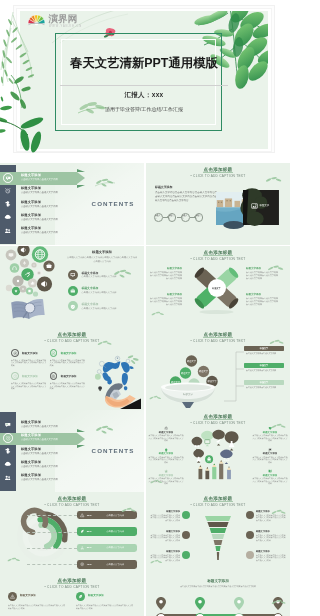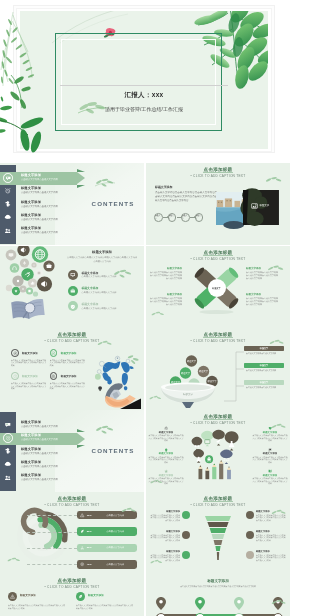--- a/index.html
+++ b/index.html
@@ -278,20 +278,21 @@
       <g fill="#9fcb9f" opacity=".85">
         <ellipse cx="8" cy="8" rx="5" ry="1.8" transform="rotate(-28 8 8)"></ellipse>
         <ellipse cx="16" cy="5" rx="5" ry="1.8" transform="rotate(-10 16 5)"></ellipse>
         <ellipse cx="24" cy="8" rx="5" ry="1.8" transform="rotate(16 24 8)"></ellipse>
         <ellipse cx="14" cy="12" rx="4.2" ry="1.6" transform="rotate(24 14 12)"></ellipse>
       </g>
       <path d="M2,14 C10,10 22,8 32,9" stroke="#7fb87f" stroke-width=".6" fill="none"></path>
     </svg>
     <div class="h-frame"></div>
     <div class="h-frame2"></div>
+    <div class="h-title">春天文艺清新PPT通用模版</div>
     <div class="h-rule"></div>
     <div class="h-pres">汇报人：xxx</div>
     <div class="h-use">适用于毕业答辩/工作总结/工作汇报</div>
   </div>
 
   <div class="s col-l r1">
     <div class="cnt-wash"></div>
     <div class="cnt-bar"></div>
     <div class="cnt-band"></div>
     <div class="cnt-band2"></div>
@@ -1205,14 +1206,31 @@
       </div>
     <svg class="s13-sprig" width="18" height="9" viewBox="0 0 22 10">
       <g fill="#9ac79f" opacity=".85">
           <ellipse cx="5" cy="5" rx="3.2" ry="1.1" transform="rotate(-28 5 5)"></ellipse>
           <ellipse cx="11" cy="3" rx="3.2" ry="1.1" transform="rotate(-8 11 3)"></ellipse>
           <ellipse cx="16" cy="5" rx="3.2" ry="1.1" transform="rotate(18 16 5)"></ellipse>
         </g>
     </svg>
   </div>
 
+  <div class="logo">
+    <svg class="lico" width="19" height="13" viewBox="0 0 38 26">
+      <g transform="translate(19,19)" stroke="#fff" stroke-width="0.9">
+        <path d="M0,0 L-17,0 A17,17 0 0,1 -14.7,-8.5 Z" fill="#d8354f"></path>
+        <path d="M0,0 L-14.7,-8.5 A17,17 0 0,1 -10.5,-13.4 Z" fill="#e15e2b"></path>
+        <path d="M0,0 L-10.5,-13.4 A17,17 0 0,1 -4.4,-16.4 Z" fill="#ec8a1e"></path>
+        <path d="M0,0 L-4.4,-16.4 A17,17 0 0,1 2.5,-16.8 Z" fill="#f4bb18"></path>
+        <path d="M0,0 L2.5,-16.8 A17,17 0 0,1 9.2,-14.3 Z" fill="#c4d22c"></path>
+        <path d="M0,0 L9.2,-14.3 A17,17 0 0,1 14.8,-8.4 Z" fill="#6cbe45"></path>
+        <path d="M0,0 L14.8,-8.4 A17,17 0 0,1 17,0 Z" fill="#1ba39c"></path>
+      </g>
+      <circle cx="19" cy="19" r="3.6" fill="#fff" stroke="none"></circle>
+      <path d="M1.5,23 C5,15.5 33,15.5 36.5,23 C32,17.8 6,17.8 1.5,23 Z" fill="#898f96"></path>
+    </svg>
+    <div class="lt">演界网</div>
+    <div class="ls">WWW.YANJIE.CN</div>
+  </div>
 
 </div>
 
 </body></html>

